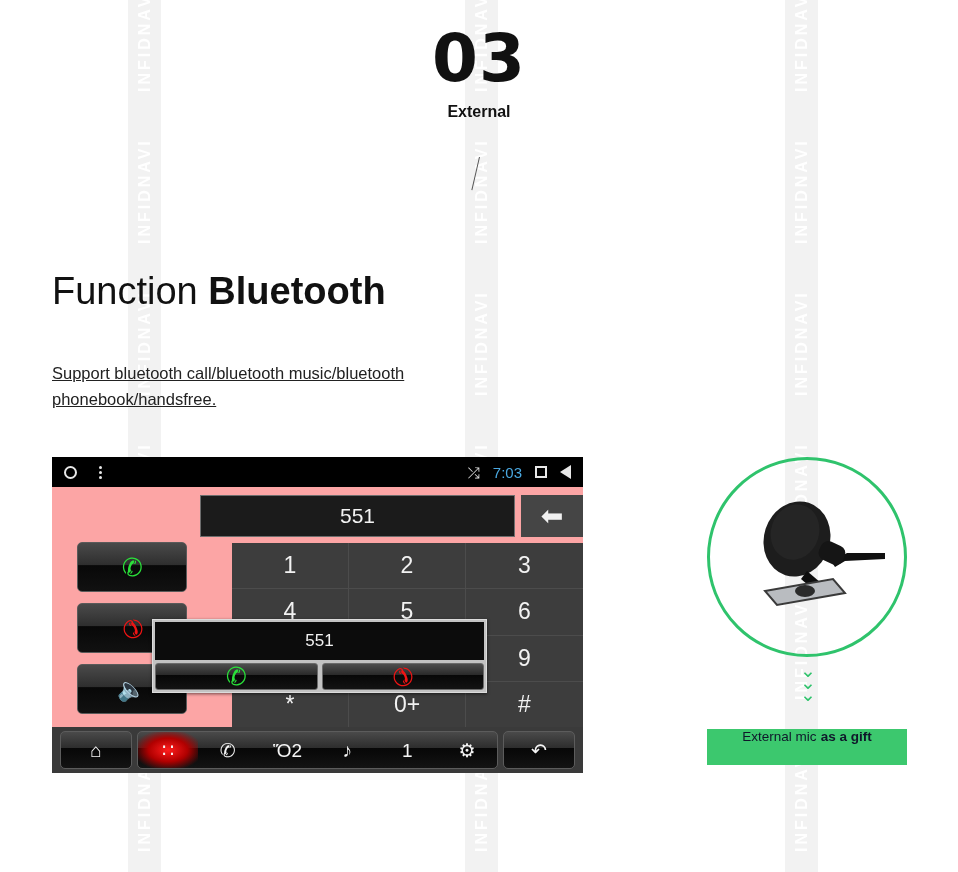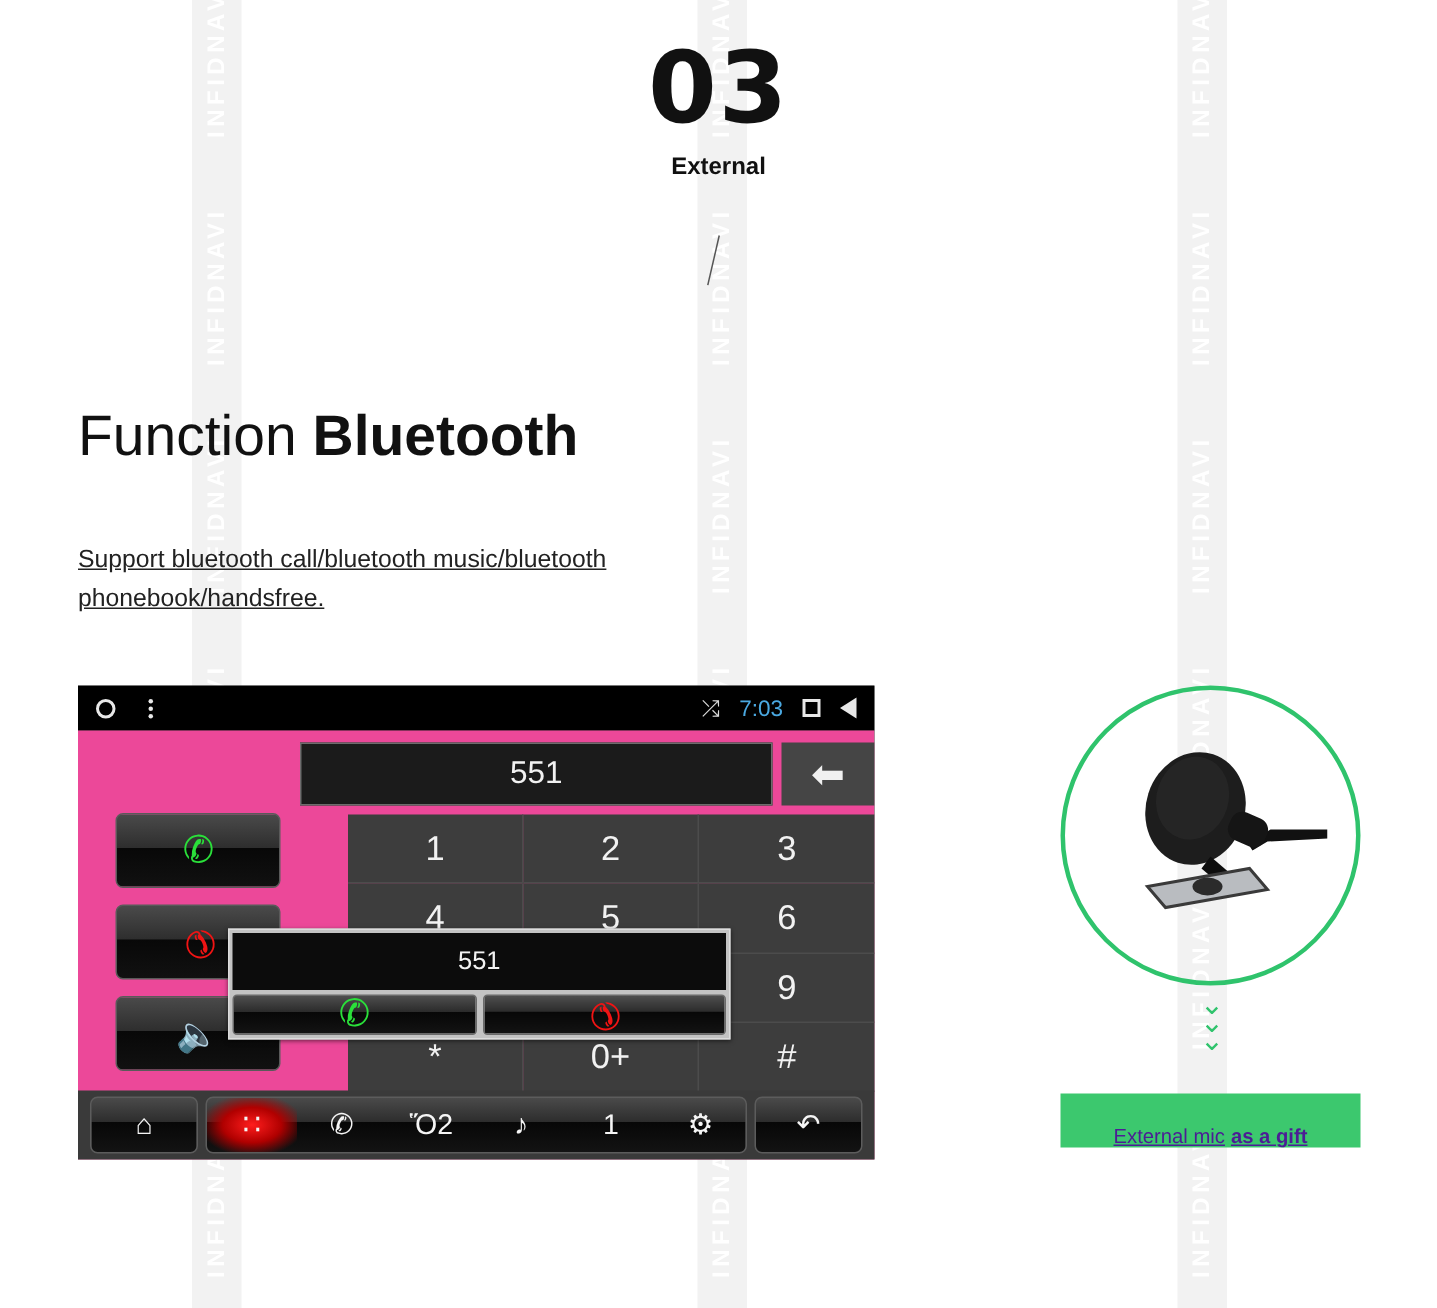--- a/index.html
+++ b/index.html
@@ -78,21 +78,21 @@
   .sb-bt { color: #dcdcdc; font-size: 15px; line-height: 1; }
   .sb-time { font-size: 15px; font-weight: 500; }
   .sb-square { width: 12px; height: 12px; border: 2px solid #e8e8e8; }
   .sb-tri {
     width: 0; height: 0;
     border-top: 7px solid transparent; border-bottom: 7px solid transparent;
     border-right: 11px solid #e8e8e8;
   }
 
   
-  .dialer { position: relative; height: 286px; background: #ec4899; }
+  .dialer { position: relative; height: 286px; background: #fca5a5; }
 
   
   .numrow {
     position: absolute; left: 148px; top: 8px; width: 315px; height: 42px;
     background: #1b1b1b; border: 1px solid #6d6d6d;
     display: flex; align-items: center; justify-content: center;
   }
   .numrow span { font-size: 21px; color: #f2f2f2; }
   .backspace {
     position: absolute; left: 469px; top: 8px; width: 62px; height: 42px;
@@ -171,23 +171,23 @@
     width: 200px; height: 200px; border-radius: 50%;
     border: 3px solid #2fc36c; z-index: 3;
   }
   .mic-art { position: absolute; left: 735px; top: 495px; width: 150px; height: 120px; z-index: 4; }
   .chevs {
     position: absolute; left: 783px; top: 665px; width: 50px; z-index: 3;
     text-align: center; color: #2fc36c; font-size: 19px; line-height: .62;
   }
   .gift-btn {
     position: absolute; left: 707px; top: 729px; width: 200px; height: 36px;
-    background: #3cc86e; color: #4c1d95; z-index: 3;
-    display: flex; align-items: flex-end; justify-content: center;
-    font-size: 13.5px; white-space: nowrap; text-decoration: underline;
+    background: #3cc86e; color: #0f172a; z-index: 3;
+    display: flex; align-items: flex-start; justify-content: center;
+    font-size: 13.5px; white-space: nowrap;
   }
   .gift-btn .b { font-weight: bold; margin-left: 4px; }
 </style>
 </head>
 <body>
 
 <div id="page">
 
   <div class="wm-stripe" style="left:128px">
     <div class="wm-col">

